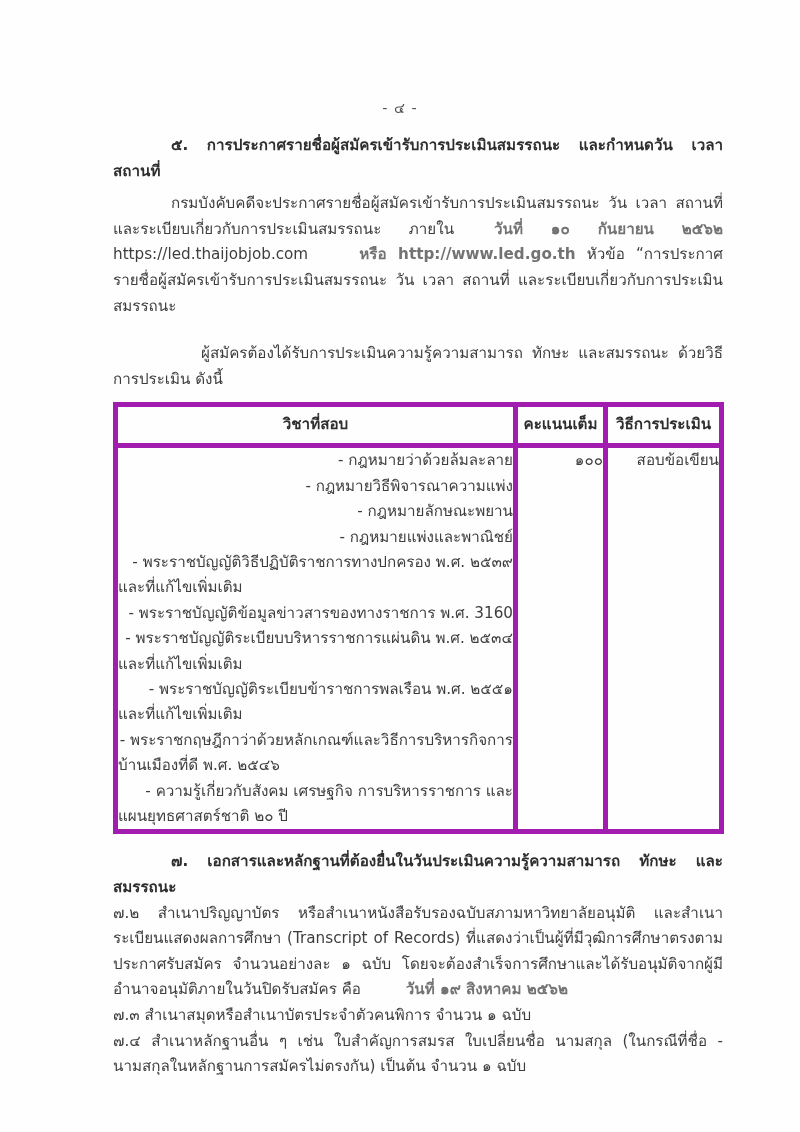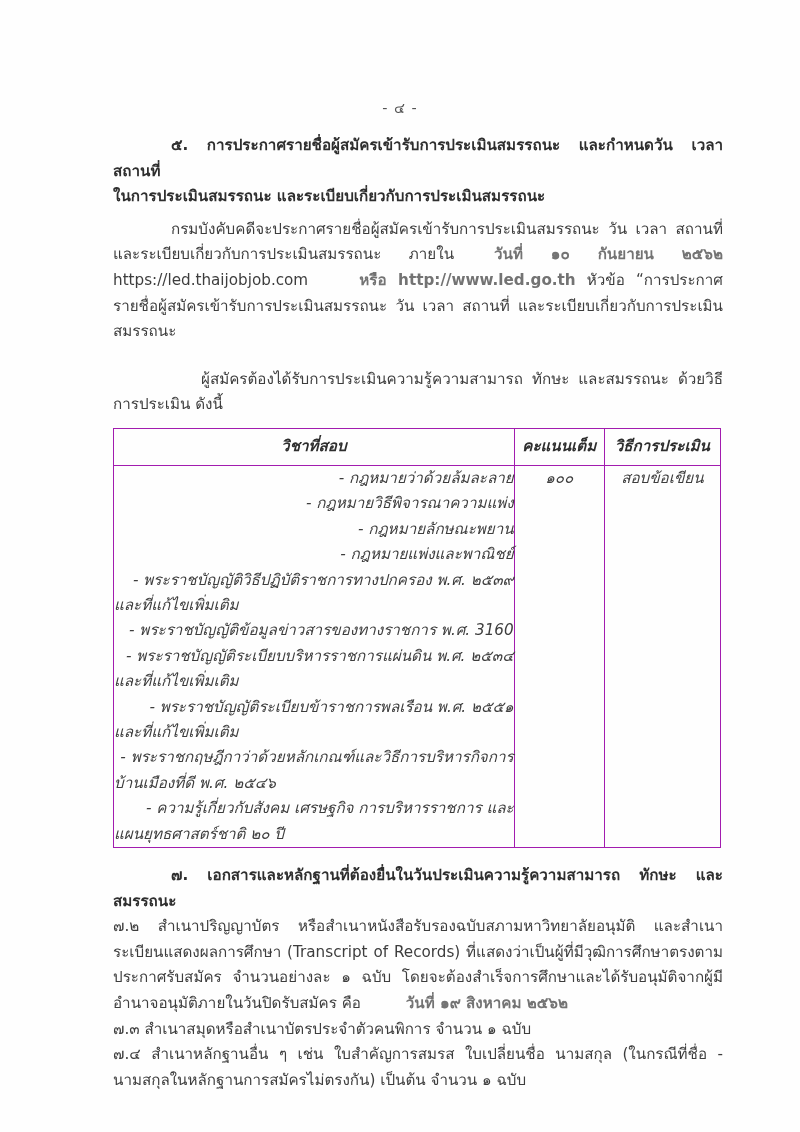--- a/index.html
+++ b/index.html
@@ -53,24 +53,23 @@
   .bold { font-weight: bold; color: #737373; margin-left: 40px; }
 
   table.exam-table {
     border-collapse: collapse;
     width: 608px;
     margin-top: 10px;
     table-layout: fixed;
   }
   table.exam-table th,
   table.exam-table td {
-    border: 1px solid #a21caf;
+    border: 5px solid #a21caf;
     padding: 0;
     vertical-align: top;
-    font-style: italic;
   }
   table.exam-table th {
     text-align: center;
     font-size: 15.2px;
     font-weight: bold;
     color: #2e2e2e;
     padding: 5px 4px 7px 4px;
     vertical-align: middle;
   }
   .col-subject { width: 400px; }
@@ -78,41 +77,40 @@
   .col-method  { width: 116px; }
 
   td.subject-cell {
     padding: 5px 8px 10px 10px;
     font-size: 15.2px;
     line-height: 25.4px;
     color: #3d3d3d;
   }
   td.score-cell,
   td.method-cell {
-    text-align: center;
+    text-align: right;
     font-size: 15.2px;
     line-height: 25.4px;
     padding-top: 5px;
     color: #3d3d3d;
   }
   .subject-line { white-space: nowrap; text-align: right; }
   .subject-cont { white-space: nowrap; }
   .docs-block .para { text-indent: 0; }
 </style>
 </head>
 <body>
 
 <div class="page">
 
   <div class="page-number">- ๔ -</div>
 
   <div class="body-area">
 
     <div class="para heading indent-1">๕. การประกาศรายชื่อผู้สมัครเข้ารับการประเมินสมรรถนะ และกำหนดวัน เวลา สถานที่</div>
-    <div class="para heading">ในการประเมินสมรรถนะ และระเบียบเกี่ยวกับการประเมินสมรรถนะ</div>
 
     <div class="gap-sm"></div>
 
     <div class="para indent-1"><span>กรมบังคับคดีจะประกาศรายชื่อผู้สมัครเข้ารับการประเมินสมรรถนะ วัน เวลา สถานที่ และระเบียบเกี่ยวกับการประเมินสมรรถนะ ภายใน</span><span class="bold">วันที่ ๑๐ กันยายน ๒๕๖๒</span><span> https://led.thaijobjob.com </span><span class="bold">หรือ http://www.led.go.th</span><span> หัวข้อ “การประกาศรายชื่อผู้สมัครเข้ารับการประเมินสมรรถนะ วัน เวลา สถานที่ และระเบียบเกี่ยวกับการประเมินสมรรถนะ</span></div>
 
     <div class="gap-lg"></div>
 
     <div class="para indent-2">ผู้สมัครต้องได้รับการประเมินความรู้ความสามารถ ทักษะ และสมรรถนะ ด้วยวิธีการประเมิน ดังนี้</div>
 
     <table class="exam-table">

